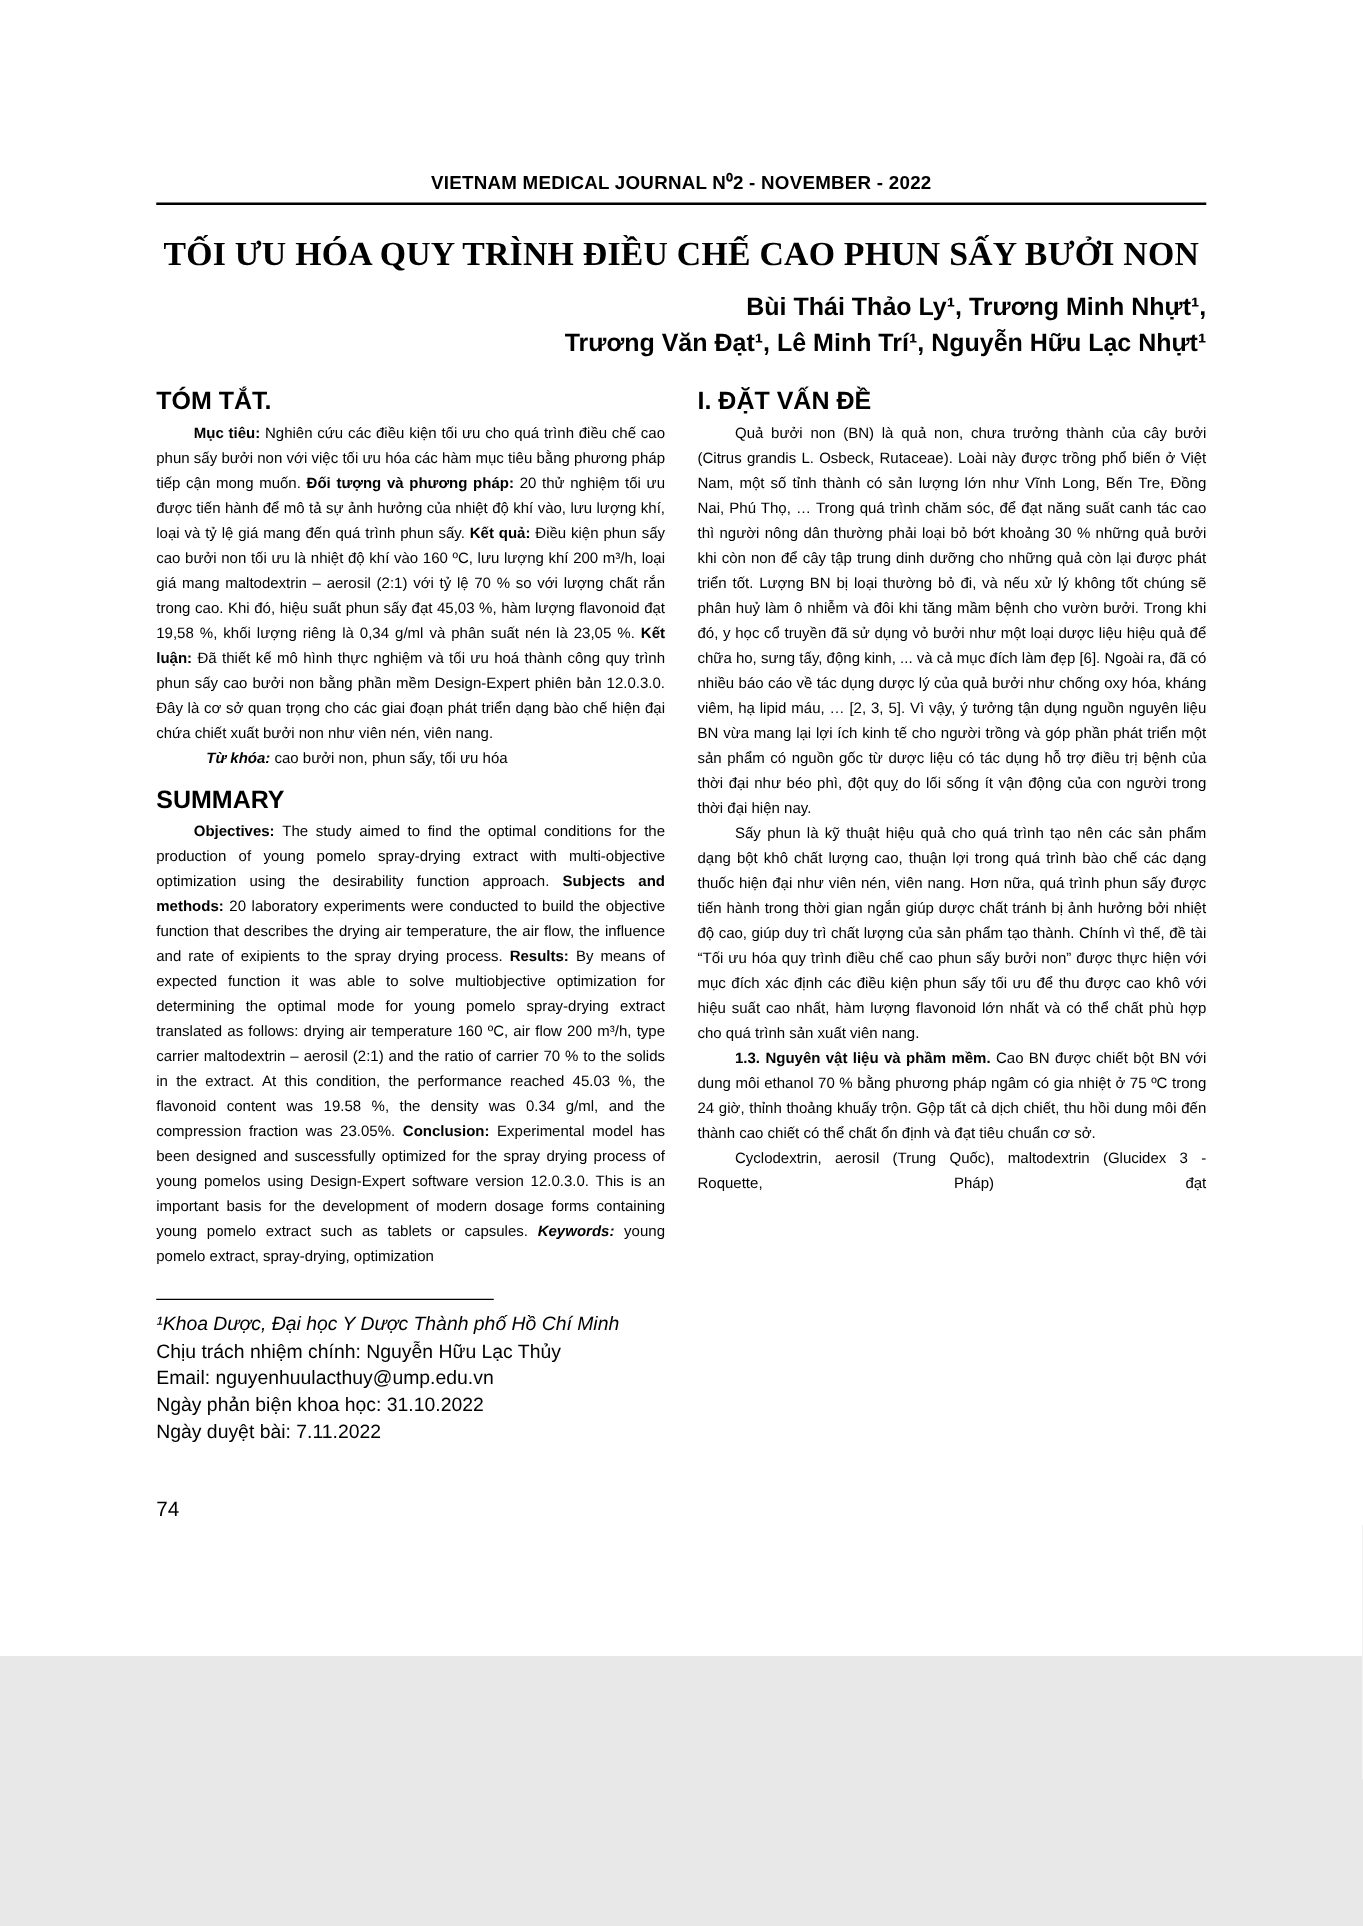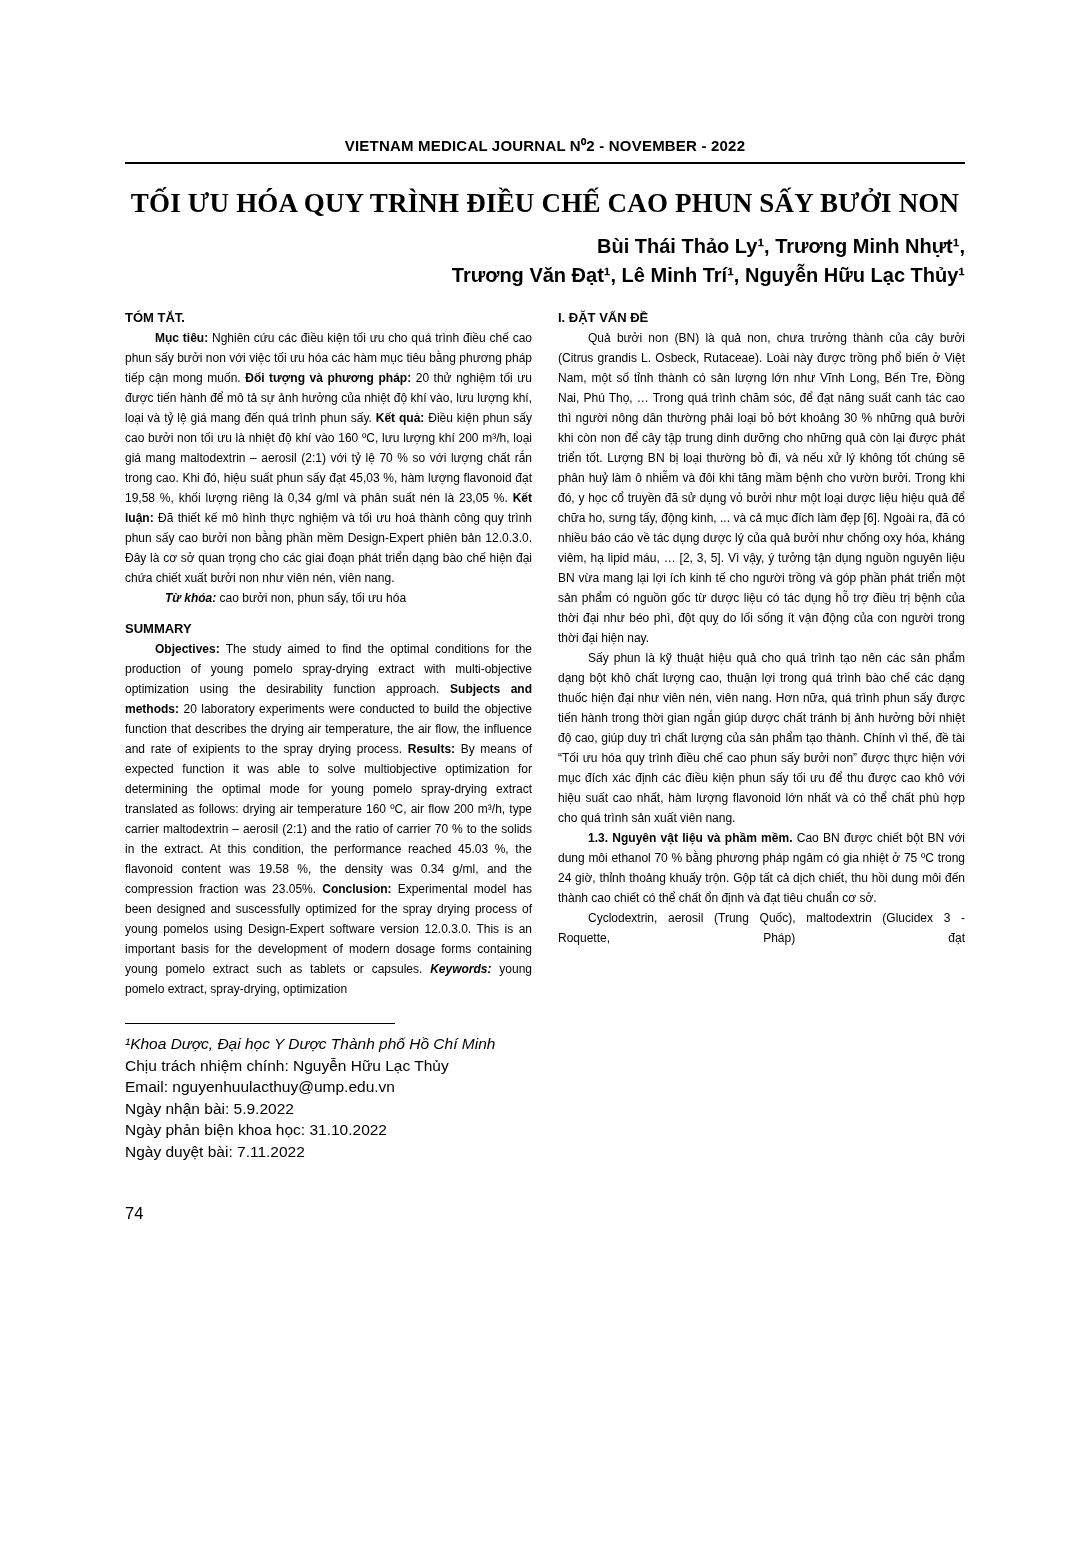--- a/index.html
+++ b/index.html
@@ -1,17 +1,17 @@
 <!DOCTYPE html>
 <html><head>
 <meta charset="utf-8">
 <style>
   html, body { margin: 0; padding: 0; background: #e8e8e8; }
   .page {
-    width: 1090px; height: 1541px;
+    width: 1090px; height: 1325px;
     background: #ffffff;
     margin: 0 auto;
     box-sizing: border-box;
     padding: 135px 125px 0 125px;
     font-family: "Liberation Sans", sans-serif;
     color: #000;
     position: relative;
     overflow: hidden;
   }
   .running-head {
@@ -38,21 +38,21 @@
     margin-top: 13px;
     line-height: 1.45;
   }
   .columns {
     display: flex;
     gap: 26px;
     margin-top: 20px;
   }
   .col { flex: 1 1 0; min-width: 0; }
   .h-section {
-    font-size: 13px;
+    font-size: 20px;
     font-weight: bold;
     margin: 0 0 3px 0;
   }
   .mt { margin-top: 13px; }
   .nowrap { white-space: nowrap; font-size: 16.5px; letter-spacing: -0.4px; }
   .body {
     font-size: 12px;
     line-height: 20px;
     text-align: justify;
     margin: 0;
@@ -88,39 +88,38 @@
 <div class="page">
 
   <header class="running-head">
     <span>VIETNAM MEDICAL JOURNAL N⁰2 - NOVEMBER - 2022</span>
   </header>
 
   <h1 class="title">TỐI ƯU HÓA QUY TRÌNH ĐIỀU CHẾ CAO PHUN SẤY BƯỞI NON</h1>
 
   <div class="authors">
     <div>Bùi Thái Thảo Ly¹, Trương Minh Nhựt¹,</div>
-    <div>Trương Văn Đạt¹, Lê Minh Trí¹, Nguyễn Hữu Lạc Thủy¹</div>
+    <div>Trương Văn Đạt¹, Lê Minh Trí¹, Nguyễn Hữu Lạc Nhựt¹</div>
   </div>
 
   <div class="columns">
 
     <section class="col">
       <h2 class="h-section">TÓM TẮT.</h2>
       <p class="body ind"><span class="b">Mục tiêu: </span><span>Nghiên cứu các điều kiện tối ưu cho quá trình điều chế cao phun sấy bưởi non với việc tối ưu hóa các hàm mục tiêu bằng phương pháp tiếp cận mong muốn. </span><span class="b">Đối tượng và phương pháp: </span><span>20 thử nghiệm tối ưu được tiến hành để mô tả sự ảnh hưởng của nhiệt độ khí vào, lưu lượng khí, loại và tỷ lệ giá mang đến quá trình phun sấy. </span><span class="b">Kết quả: </span><span>Điều kiện phun sấy cao bưởi non tối ưu là nhiệt độ khí vào 160 ºC, lưu lượng khí 200 m³/h, loại giá mang maltodextrin – aerosil (2:1) với tỷ lệ 70 % so với lượng chất rắn trong cao. Khi đó, hiệu suất phun sấy đạt 45,03 %, hàm lượng flavonoid đạt 19,58 %, khối lượng riêng là 0,34 g/ml và phân suất nén là 23,05 %. </span><span class="b">Kết luận: </span><span>Đã thiết kế mô hình thực nghiệm và tối ưu hoá thành công quy trình phun sấy cao bưởi non bằng phần mềm Design-Expert phiên bản 12.0.3.0. Đây là cơ sở quan trọng cho các giai đoạn phát triển dạng bào chế hiện đại chứa chiết xuất bưởi non như viên nén, viên nang.</span></p>
       <p class="body keywords"><span class="bi">Từ khóa: </span><span>cao bưởi non, phun sấy, tối ưu hóa</span></p>
 
       <h2 class="h-section mt">SUMMARY</h2>
       <p class="body ind"><span class="b">Objectives: </span><span>The study aimed to find the optimal conditions for the production of young pomelo spray-drying extract with multi-objective optimization using the desirability function approach. </span><span class="b">Subjects and methods: </span><span>20 laboratory experiments were conducted to build the objective function that describes the drying air temperature, the air flow, the influence and rate of exipients to the spray drying process. </span><span class="b">Results: </span><span>By means of expected function it was able to solve multiobjective optimization for determining the optimal mode for young pomelo spray-drying extract translated as follows: drying air temperature 160 ºC, air flow 200 m³/h, type carrier maltodextrin – aerosil (2:1) and the ratio of carrier 70 % to the solids in the extract. At this condition, the performance reached 45.03 %, the flavonoid content was 19.58 %, the density was 0.34 g/ml, and the compression fraction was 23.05%. </span><span class="b">Conclusion: </span><span>Experimental model has been designed and suscessfully optimized for the spray drying process of young pomelos using Design-Expert software version 12.0.3.0. This is an important basis for the development of modern dosage forms containing young pomelo extract such as tablets or capsules. </span><span class="bi">Keywords: </span><span>young pomelo extract, spray-drying, optimization</span></p>
 
       <div class="footnote">
         <div class="fn-rule"></div>
         <div class="it">¹Khoa Dược, Đại học Y Dược Thành phố Hồ Chí Minh</div>
         <div>Chịu trách nhiệm chính: Nguyễn Hữu Lạc Thủy</div>
         <div>Email: nguyenhuulacthuy@ump.edu.vn</div>
-        <div>Ngày nhận bài: 5.9.2022</div>
         <div>Ngày phản biện khoa học: 31.10.2022</div>
         <div>Ngày duyệt bài: 7.11.2022</div>
       </div>
 
       <div class="page-number">74</div>
     </section>
 
     <section class="col">
       <h2 class="h-section">I. ĐẶT VẤN ĐỀ</h2>
       <p class="body ind">Quả bưởi non (BN) là quả non, chưa trưởng thành của cây bưởi (Citrus grandis L. Osbeck, Rutaceae). Loài này được trồng phổ biến ở Việt Nam, một số tỉnh thành có sản lượng lớn như Vĩnh Long, Bến Tre, Đồng Nai, Phú Thọ, … Trong quá trình chăm sóc, để đạt năng suất canh tác cao thì người nông dân thường phải loại bỏ bớt khoảng 30 % những quả bưởi khi còn non để cây tập trung dinh dưỡng cho những quả còn lại được phát triển tốt. Lượng BN bị loại thường bỏ đi, và nếu xử lý không tốt chúng sẽ phân huỷ làm ô nhiễm và đôi khi tăng mầm bệnh cho vườn bưởi. Trong khi đó, y học cổ truyền đã sử dụng vỏ bưởi như một loại dược liệu hiệu quả để chữa ho, sưng tấy, động kinh, ... và cả mục đích làm đẹp [6]. Ngoài ra, đã có nhiều báo cáo về tác dụng dược lý của quả bưởi như chống oxy hóa, kháng viêm, hạ lipid máu, … [2, 3, 5]. Vì vậy, ý tưởng tận dụng nguồn nguyên liệu BN vừa mang lại lợi ích kinh tế cho người trồng và góp phần phát triển một sản phẩm có nguồn gốc từ dược liệu có tác dụng hỗ trợ điều trị bệnh của thời đại như béo phì, đột quỵ do lối sống ít vận động của con người trong thời đại hiện nay.</p>

